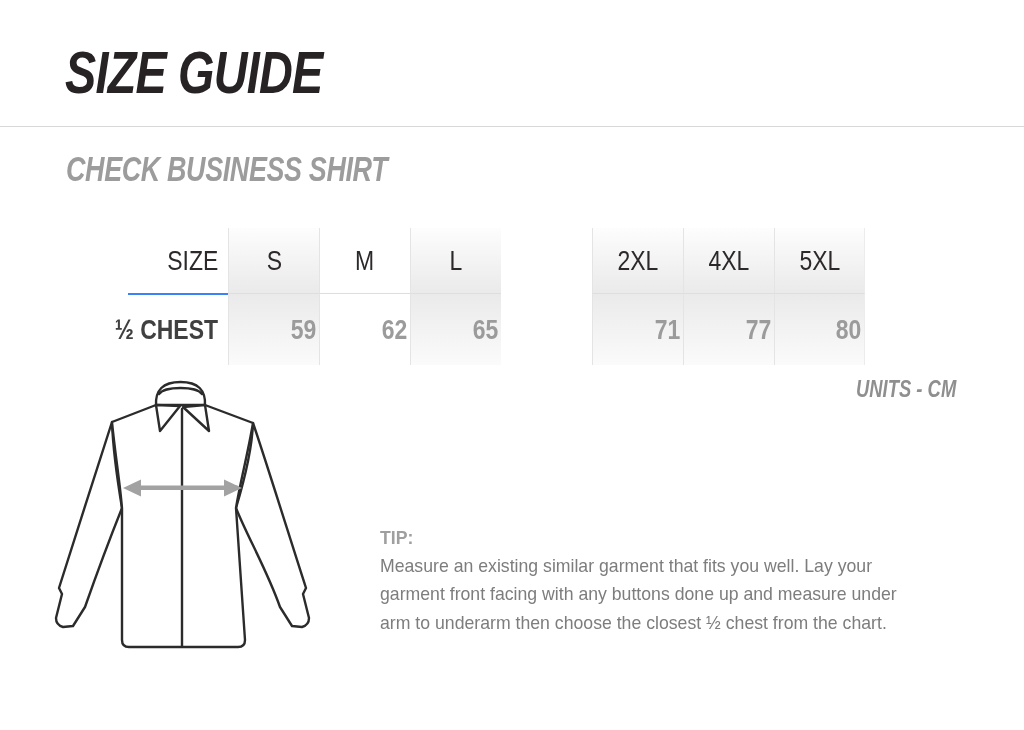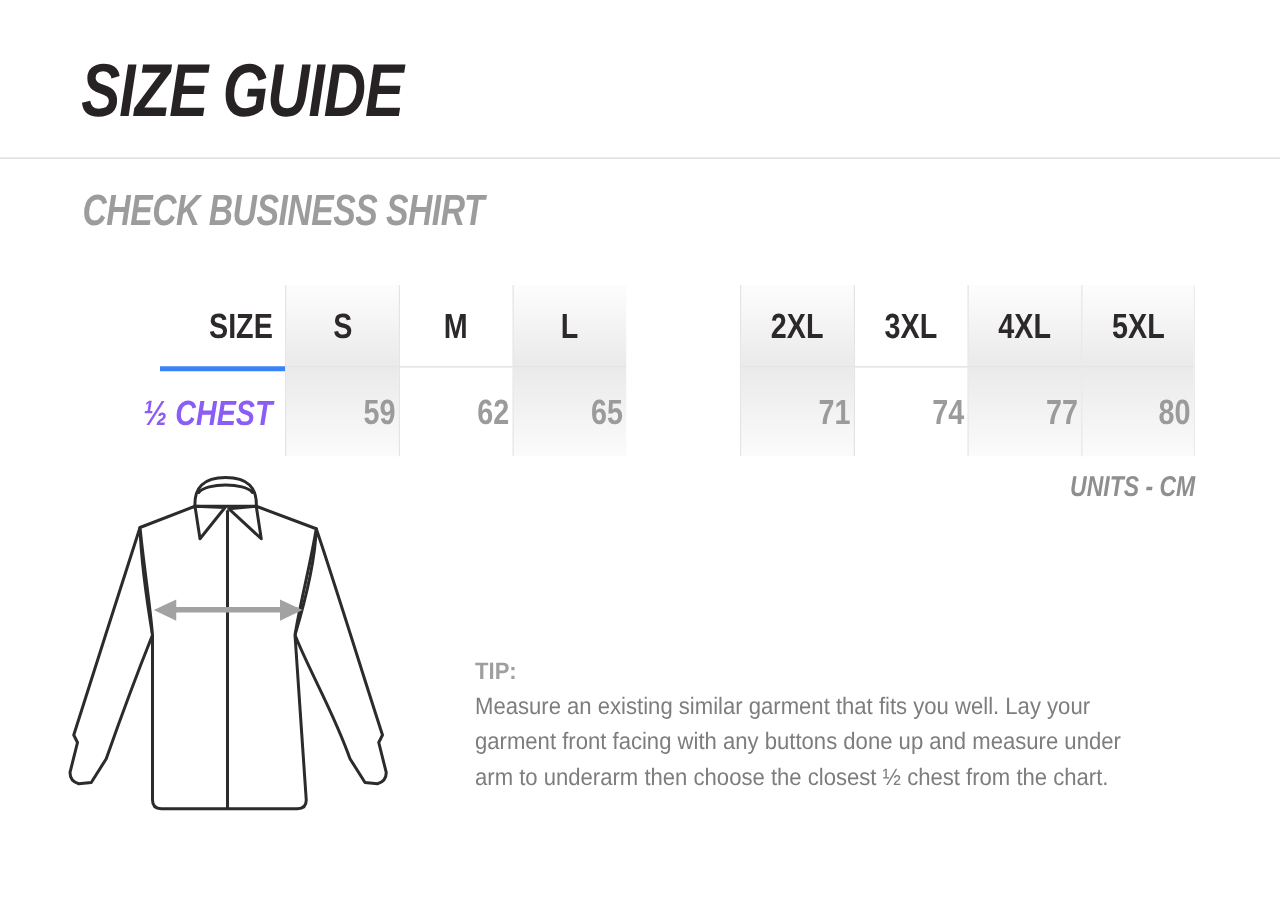--- a/index.html
+++ b/index.html
@@ -25,26 +25,26 @@
     color:#9c9c9c; letter-spacing:-0.5px; white-space:nowrap;
     transform:scaleX(0.77); transform-origin:0 0;
   }
 
   
   .size-table{ position:absolute; left:128px; top:228px; display:flex; }
   .col{ display:flex; flex-direction:column; }
   .label-col{ width:100px; }
   .size-col{ width:91px; }
   .cell{ display:flex; align-items:center; justify-content:center; }
-  .cell.head{ height:65px; font-weight:bold; font-size:28px; color:#2d292a; }
+  .cell.head{ height:65px; font-weight:normal; font-size:28px; color:#2d292a; }
   .cell.data{ height:72px; font-weight:bold; font-size:28px; color:#9b9b9b;
               border-top:1px solid #dedede;justify-content:flex-end; }
   .label-col .cell{ justify-content:flex-end; padding-right:10px; }
   .label-col .cell.head{ color:#2d292a; }
-  .label-col .cell.data{ color:#8b5cf6; border-top:4px solid #3b82f6;font-style:italic; }
+  .label-col .cell.data{ color:#404040; border-top:2px solid #3b82f6; }
   .size-col .cell{ border-left:1px solid #e4e4e4; }
   .size-col:last-child .cell{ border-right:1px solid #ececec; }
   .size-col.shaded .head{ background:linear-gradient(180deg,#fdfdfd 0%,#eaeaea 100%); }
   .size-col.shaded .data{ background:linear-gradient(180deg,#eaeaea 0%,#fbfbfb 100%); }
   .cx{ display:inline-block; transform:scaleX(0.82); transform-origin:center; white-space:nowrap; }
   .label-col .cx{ transform-origin:100% 50%; }
 
   
   .units-label{
     position:absolute; right:68px; top:378px;
@@ -111,28 +111,20 @@
     <div class="col size-col">
     </div>
     <div class="col size-col shaded">
       <div class="cell head">
           <span class="cx">2XL</span>
         </div>
       <div class="cell data">
           <span class="cx">71</span>
         </div>
     </div>
-    <div class="col size-col">
-      <div class="cell head">
-          <span class="cx">3XL</span>
-        </div>
-      <div class="cell data">
-          <span class="cx">74</span>
-        </div>
-    </div>
     <div class="col size-col shaded">
       <div class="cell head">
           <span class="cx">4XL</span>
         </div>
       <div class="cell data">
           <span class="cx">77</span>
         </div>
     </div>
     <div class="col size-col shaded">
       <div class="cell head">

